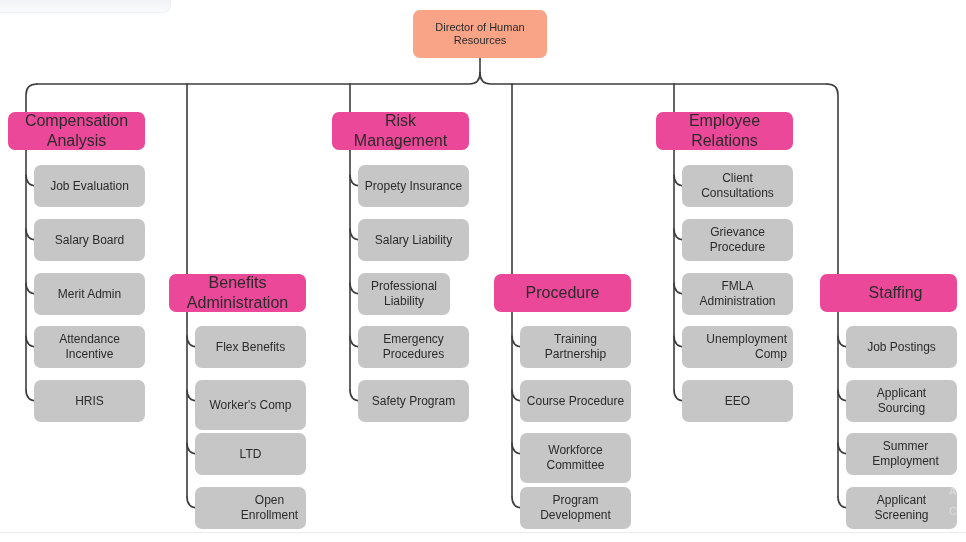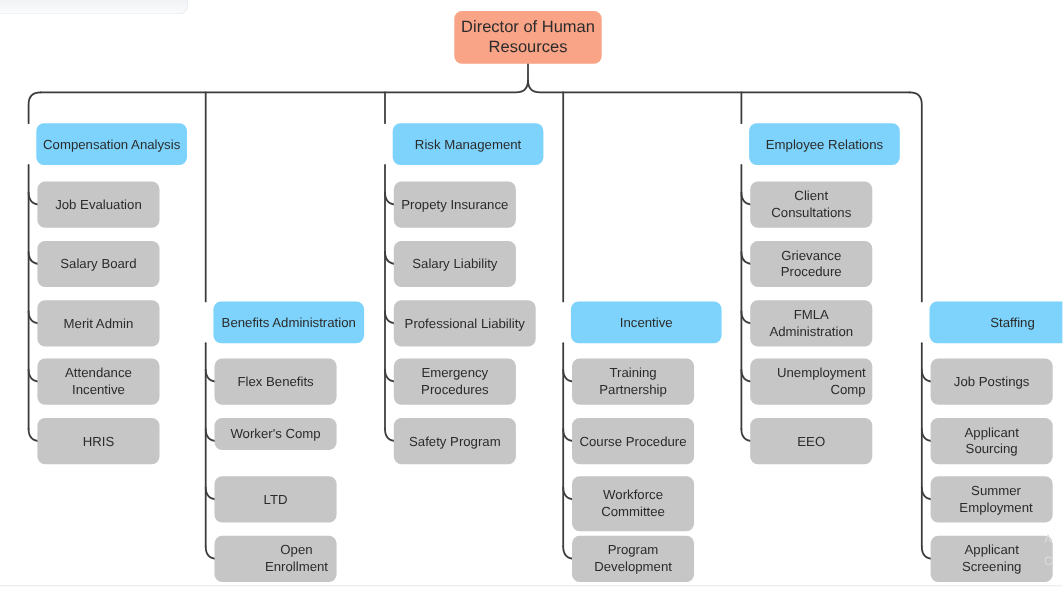--- a/index.html
+++ b/index.html
@@ -51,26 +51,25 @@
     align-items: center;
     justify-content: center;
     text-align: center;
     border-radius: 7px;
     line-height: 1.22;
     color: #2b2b2b;
     padding: 2px 6px;
   }
   .node.root {
     background: #f9a387;
-    font-size: 15px;
+    font-size: 11px;
   }
   .node.branch {
-    background: #7dd3fc;
-    font-size: 12px;
-    margin-left: 25px;
+    background: #ec4899;
+    font-size: 16px;
   }
   .node.leaf {
     background: #c6c6c6;
     font-size: 12px;
   }
   .edge-note {
     position: absolute;
     font-family: "Liberation Sans", sans-serif;
     font-size: 11px;
     color: #dcdcdc;
@@ -132,30 +131,30 @@
   <div id="nodes">
       <div class="node root" style="left: 413px; top: 10px; width: 134px; height: 48px;">Director of Human Resources</div>
       <div class="node branch" style="left: 8px; top: 112px; width: 137px; height: 38px;">Compensation Analysis</div>
       <div class="node leaf" style="left: 34px; top: 165px; width: 111px; height: 42px;">Job Evaluation</div>
       <div class="node leaf" style="left: 34px; top: 219px; width: 111px; height: 42px;">Salary Board</div>
       <div class="node leaf" style="left: 34px; top: 273px; width: 111px; height: 42px;">Merit Admin</div>
       <div class="node leaf" style="left: 34px; top: 326px; width: 111px; height: 42px;">Attendance Incentive</div>
       <div class="node leaf" style="left: 34px; top: 380px; width: 111px; height: 42px;">HRIS</div>
       <div class="node branch" style="left: 169px; top: 274px; width: 137px; height: 38px;">Benefits Administration</div>
       <div class="node leaf" style="left: 195px; top: 326px; width: 111px; height: 42px;">Flex Benefits</div>
-      <div class="node leaf" style="left: 195px; top: 380px; width: 111px; height: 29px;">Worker's Comp</div>
+      <div class="node leaf" style="left: 195px; top: 380px; width: 111px; height: 50px;">Worker's Comp</div>
       <div class="node leaf" style="left: 195px; top: 433px; width: 111px; height: 42px;">LTD</div>
       <div class="node leaf" style="left: 195px; top: 487px; width: 111px; height: 42px; padding-left: 44px;">Open Enrollment</div>
       <div class="node branch" style="left: 332px; top: 112px; width: 137px; height: 38px;">Risk Management</div>
       <div class="node leaf" style="left: 358px; top: 165px; width: 111px; height: 42px;">Propety Insurance</div>
       <div class="node leaf" style="left: 358px; top: 219px; width: 111px; height: 42px;">Salary Liability</div>
-      <div class="node leaf" style="left: 358px; top: 273px; width: 129px; height: 42px;">Professional Liability</div>
+      <div class="node leaf" style="left: 358px; top: 273px; width: 92px; height: 42px;">Professional Liability</div>
       <div class="node leaf" style="left: 358px; top: 326px; width: 111px; height: 42px;">Emergency Procedures</div>
       <div class="node leaf" style="left: 358px; top: 380px; width: 111px; height: 42px;">Safety Program</div>
-      <div class="node branch" style="left: 494px; top: 274px; width: 137px; height: 38px;">Incentive</div>
+      <div class="node branch" style="left: 494px; top: 274px; width: 137px; height: 38px;">Procedure</div>
       <div class="node leaf" style="left: 520px; top: 326px; width: 111px; height: 42px;">Training Partnership</div>
       <div class="node leaf" style="left: 520px; top: 380px; width: 111px; height: 42px;">Course Procedure</div>
       <div class="node leaf" style="left: 520px; top: 433px; width: 111px; height: 50px;">Workforce Committee</div>
       <div class="node leaf" style="left: 520px; top: 487px; width: 111px; height: 42px;">Program Development</div>
       <div class="node branch" style="left: 656px; top: 112px; width: 137px; height: 38px;">Employee Relations</div>
       <div class="node leaf" style="left: 682px; top: 165px; width: 111px; height: 42px;">Client Consultations</div>
       <div class="node leaf" style="left: 682px; top: 219px; width: 111px; height: 42px;">Grievance Procedure</div>
       <div class="node leaf" style="left: 682px; top: 273px; width: 111px; height: 42px;">FMLA Administration</div>
       <div class="node leaf" style="left: 682px; top: 326px; width: 111px; height: 42px; text-align: right;">Unemployment Comp</div>
       <div class="node leaf" style="left: 682px; top: 380px; width: 111px; height: 42px;">EEO</div>

